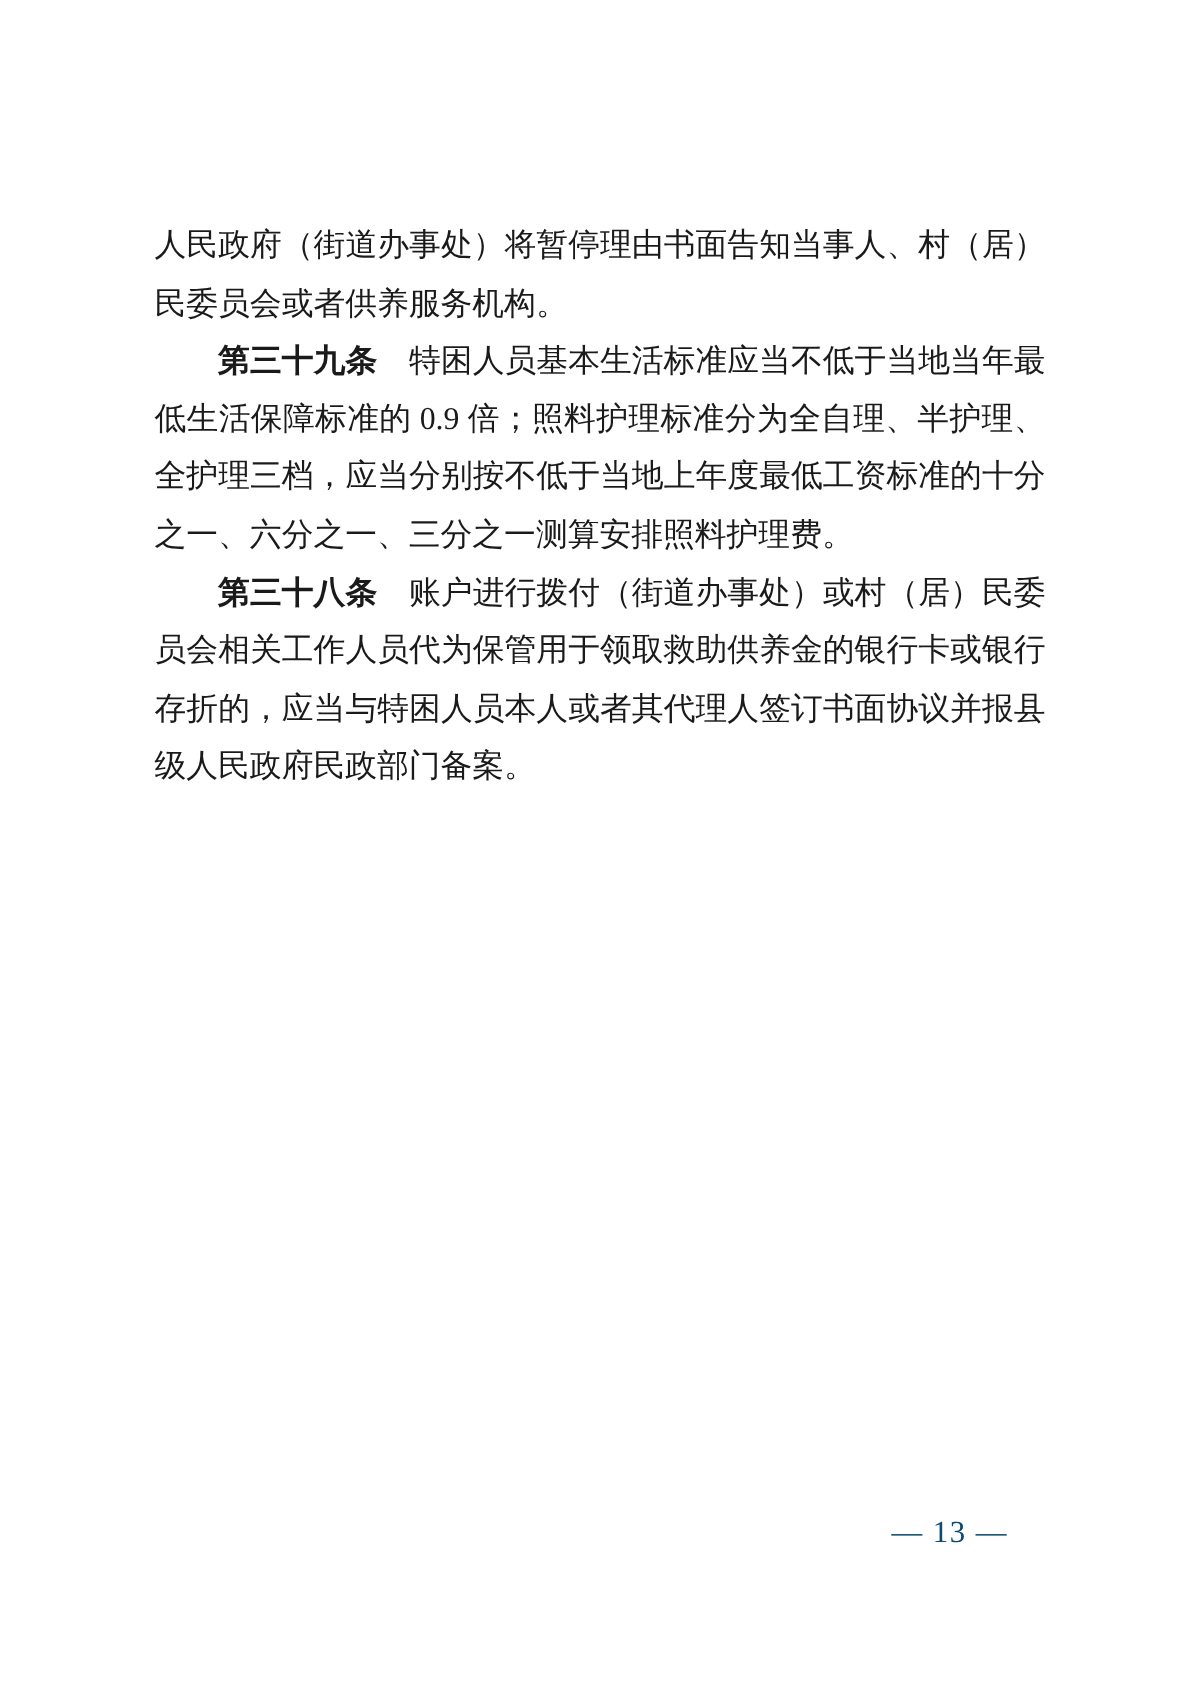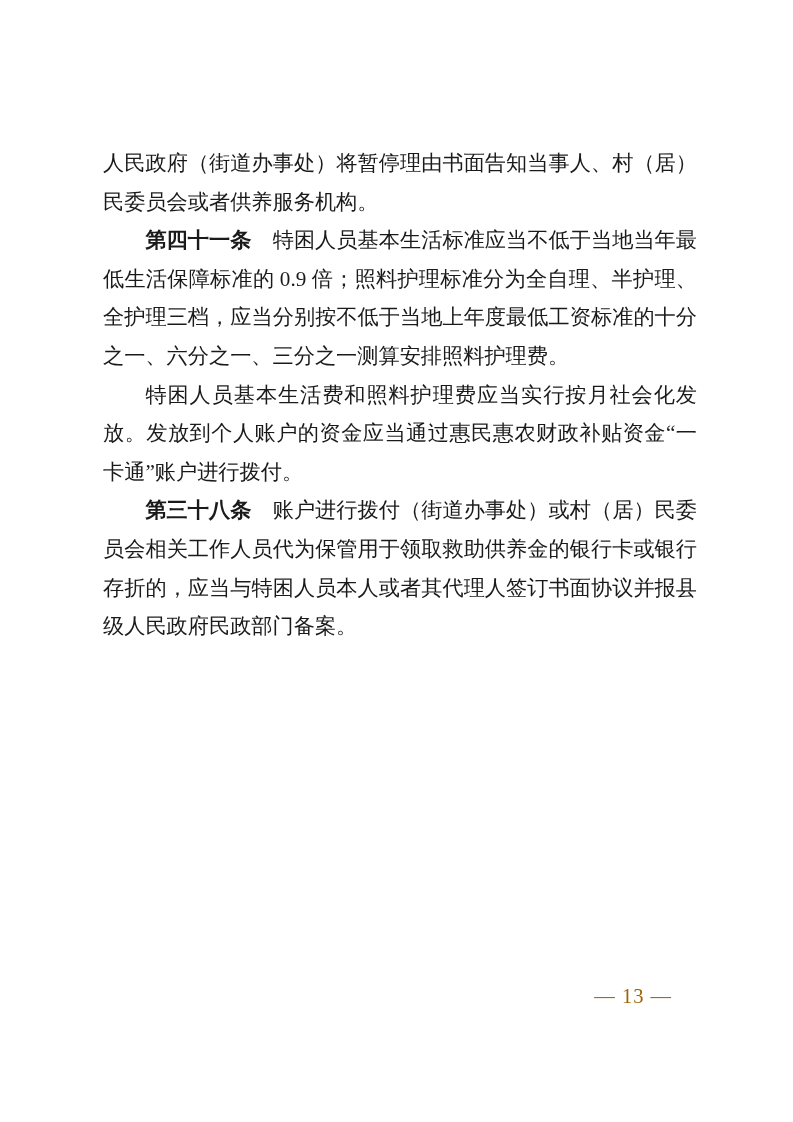--- a/index.html
+++ b/index.html
@@ -35,42 +35,41 @@
   }
   .content p.continuation {
     text-indent: 0;
   }
   .article-head {
     font-weight: 700;
     margin-right: 1em;
   }
   .page-number {
     position: absolute;
-    top: 982px;
+    top: 1008px;
     right: 100px;
     font-size: 20.5px;
     line-height: 28px;
-    color: #a16207;
+    color: #0c4a6e;
     letter-spacing: 1px;
   }
 </style>
 </head>
 <body>
 
 <div class="page">
 
   <div class="content">
 
     <p class="continuation"><span>人民政府（街道办事处）将暂停理由书面告知当事人、村（居）民委员会或者供养服务机构。</span></p>
 
 
-    <p><span class="article-head">第四十一条</span><span>特困人员基本生活标准应当不低于当地当年最低生活保障标准的 0.9 倍；照料护理标准分为全自理、半护理、全护理三档，应当分别按不低于当地上年度最低工资标准的十分之一、六分之一、三分之一测算安排照料护理费。</span></p>
+    <p><span class="article-head">第三十九条</span><span>特困人员基本生活标准应当不低于当地当年最低生活保障标准的 0.9 倍；照料护理标准分为全自理、半护理、全护理三档，应当分别按不低于当地上年度最低工资标准的十分之一、六分之一、三分之一测算安排照料护理费。</span></p>
 
 
-    <p><span>特困人员基本生活费和照料护理费应当实行按月社会化发放。发放到个人账户的资金应当通过惠民惠农财政补贴资金“一卡通”账户进行拨付。</span></p>
 
     <p><span class="article-head">第三十八条</span><span>账户进行拨付（街道办事处）或村（居）民委员会相关工作人员代为保管用于领取救助供养金的银行卡或银行存折的，应当与特困人员本人或者其代理人签订书面协议并报县级人民政府民政部门备案。</span></p>
 
 
   </div>
 
   <div class="page-number">— 13 —</div>
 
 </div>
 

